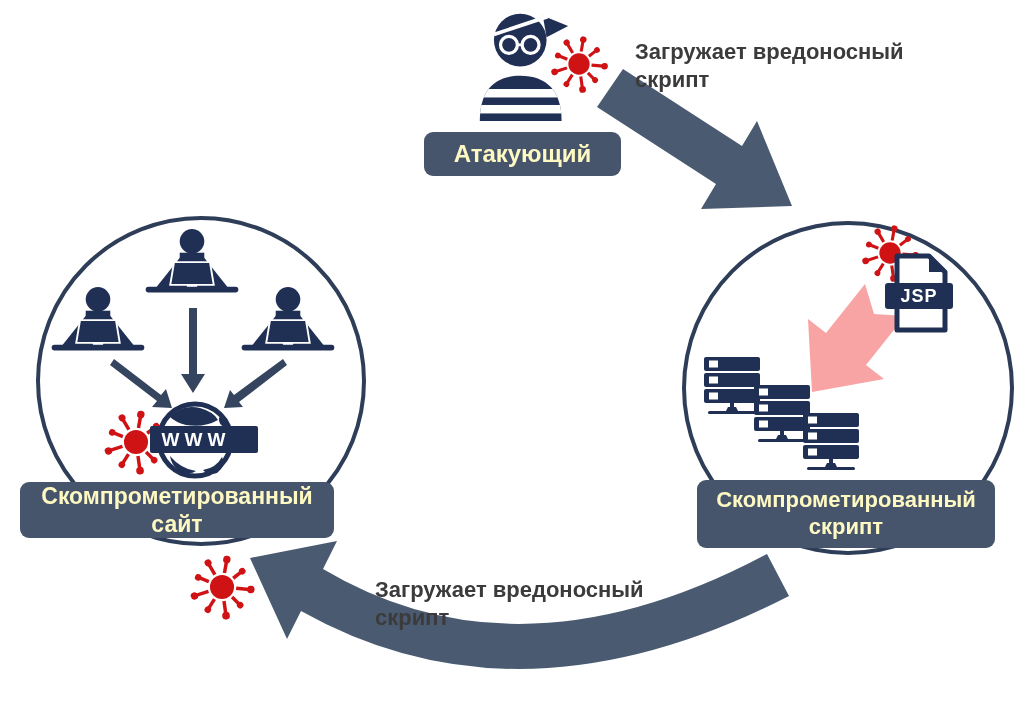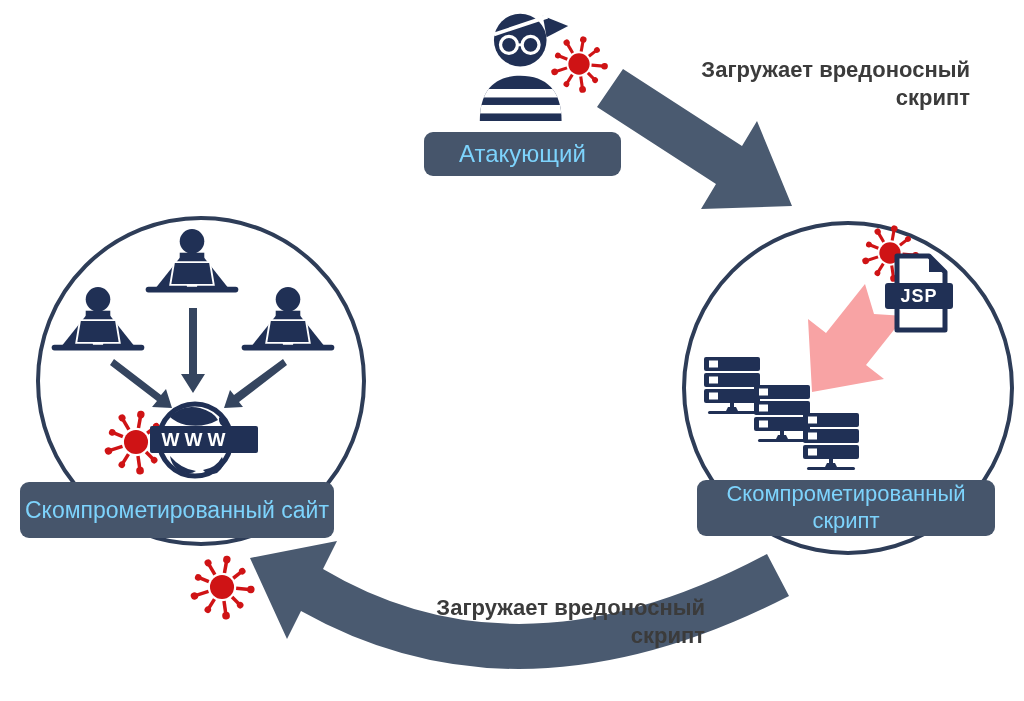--- a/index.html
+++ b/index.html
@@ -6,27 +6,27 @@
   html,body { background:#ffffff; }
   .canvas {
     position:relative; width:1024px; height:701px; background:#ffffff;
     font-family:"Liberation Sans", sans-serif; overflow:hidden;
   }
   .abs { position:absolute; }
   .circle {
     position:absolute; border:4px solid #2e3d58; border-radius:50%; background:transparent;
   }
   .label {
-    position:absolute; background:#46556b; color:#7dd3fc; font-weight:normal;
+    position:absolute; background:#46556b; color:#fef9c3; font-weight:bold;
     border-radius:9px; display:flex; flex-direction:column; align-items:center;
     justify-content:center; text-align:center; line-height:1.22;
   }
   .flow-text {
-    position:absolute; color:#3b3b3b; font-weight:bold; text-align:right;
-    font-size:22px; line-height:1.25;margin-top:18px;
+    position:absolute; color:#3b3b3b; font-weight:bold; text-align:left;
+    font-size:22px; line-height:1.25;
   }
   svg { display:block; }
 </style>
 </head>
 <body>
 
 <div class="canvas">
 
   <svg width="0" height="0" style="position:absolute">
     <defs>
@@ -179,21 +179,21 @@
     </svg>
 
   <div class="label" style="left:424px; top:132px; width:197px; height:44px; font-size:24px;">
     <span>Атакующий</span>
   </div>
 
   <div class="label" style="left:20px; top:482px; width:314px; height:56px; font-size:23px;">
     <span>Скомпрометированный сайт</span>
   </div>
 
-  <div class="label" style="left:697px; top:480px; width:298px; height:56px; font-size:22px;">
+  <div class="label" style="left:697px; top:480px; width:298px; height:68px; font-size:22px;">
     <span>Скомпрометированный</span>
     <span>скрипт</span>
   </div>
 
   <div class="flow-text" style="left:635px; top:38px; width:335px;">
     <div>Загружает вредоносный</div>
     <div>скрипт</div>
   </div>
 
   <div class="flow-text" style="left:375px; top:576px; width:330px;">

